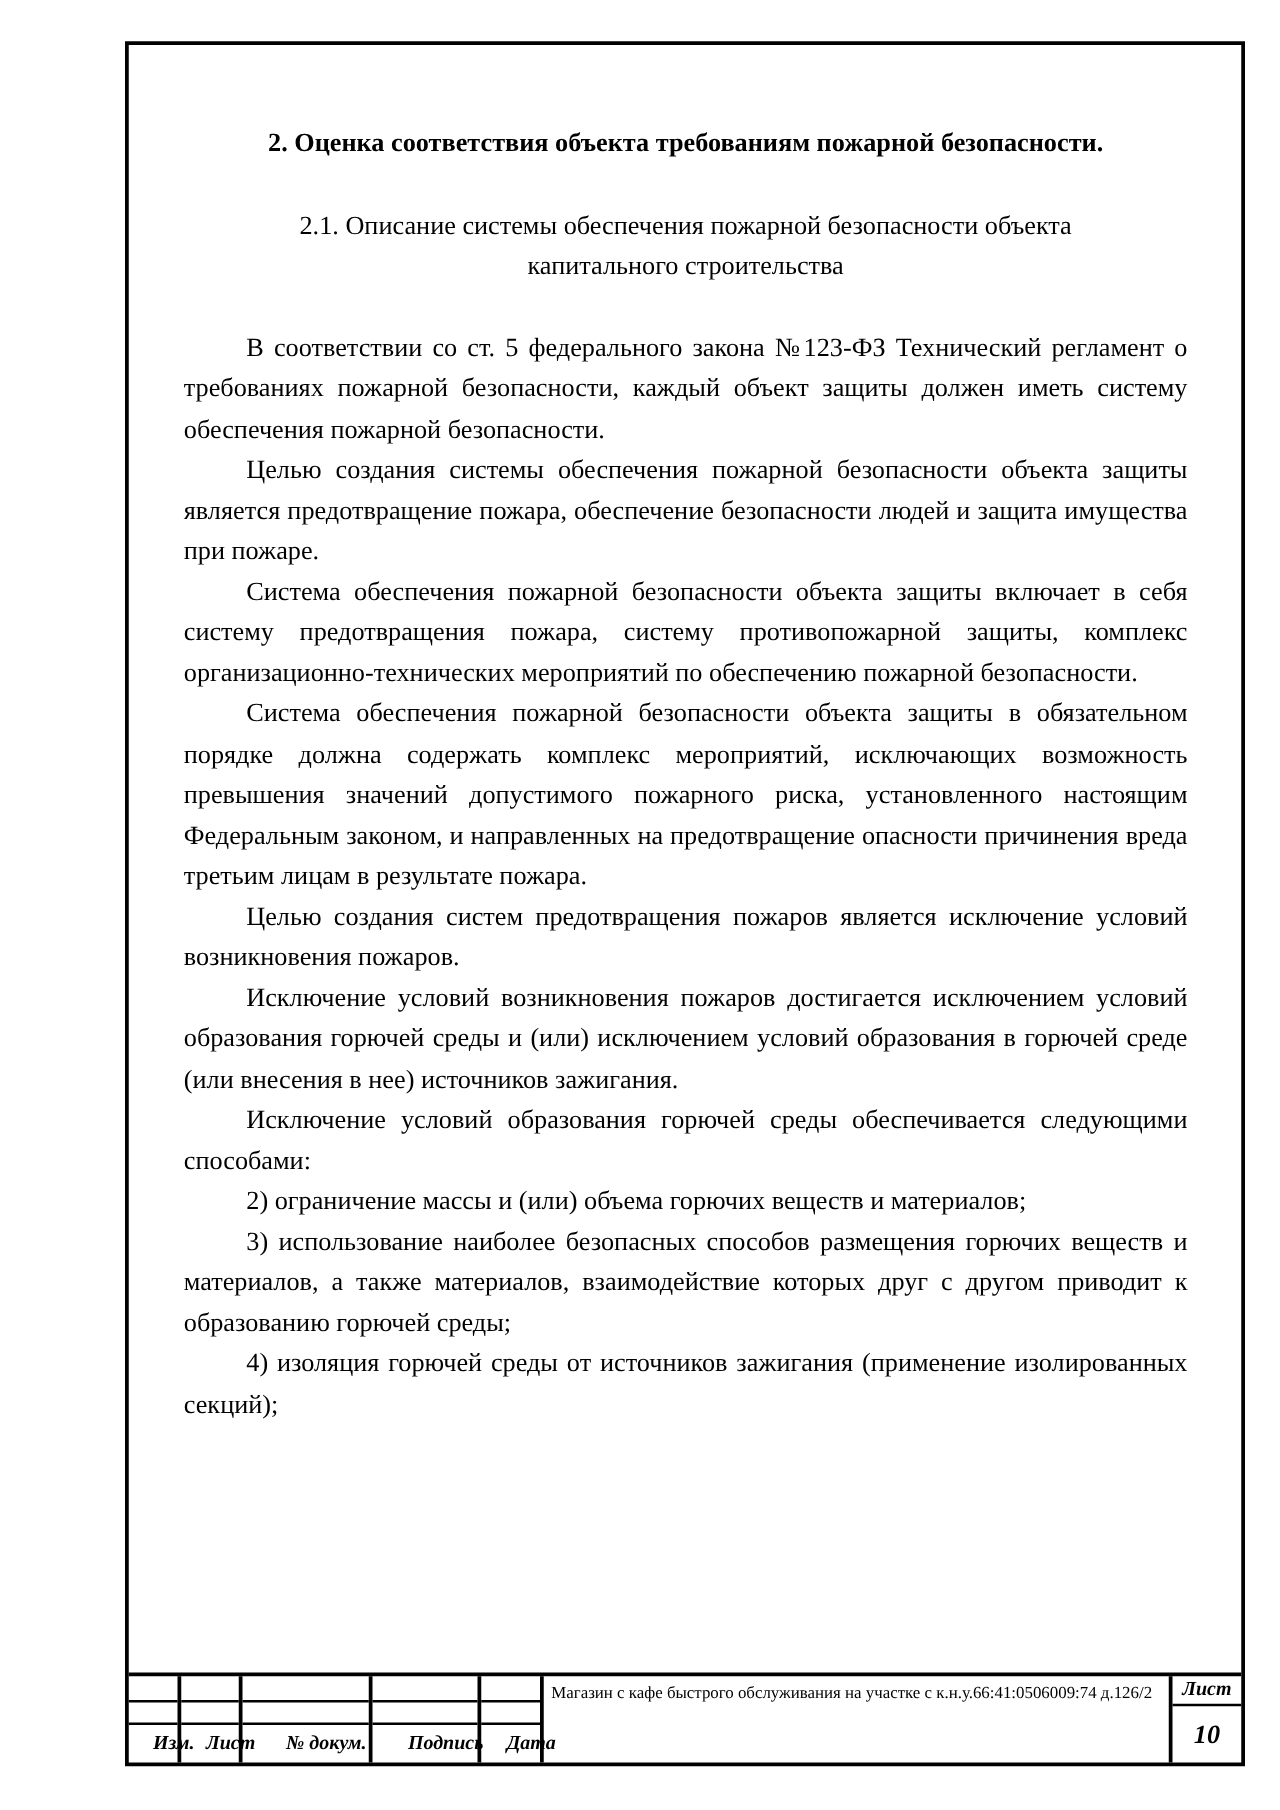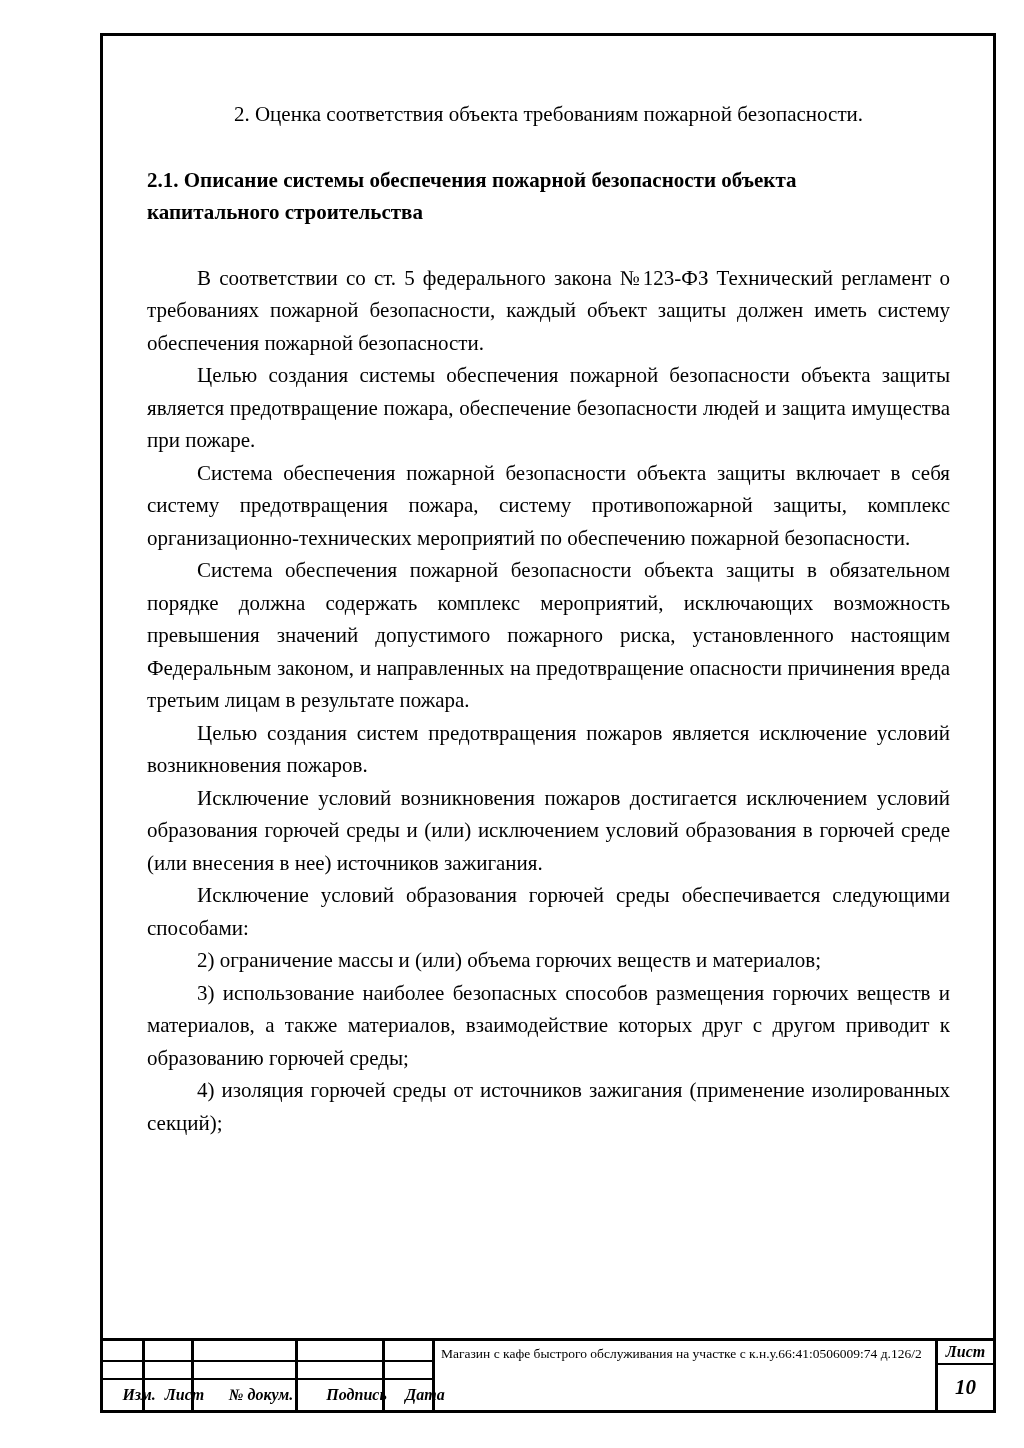--- a/index.html
+++ b/index.html
@@ -22,26 +22,27 @@
   }
 
   .content {
     position: absolute;
     left: 44px; right: 43px; top: 0;
     font-size: 21px;
     line-height: 32.5px;
   }
   .doc-title {
     margin: 62px 0 0 0;
-    font-weight: normal;
+    font-weight: bold;
     text-align: center;
   }
   .doc-subtitle {
     margin: 33px 0 0 0;
-    font-weight: bold;
+    font-weight: normal;
+    text-align: center;
   }
   .body-text { margin-top: 33px; }
   p.para {
     margin: 0;
     text-align: justify;
     text-indent: 50px;
   }
 
   
   .titleblock {

